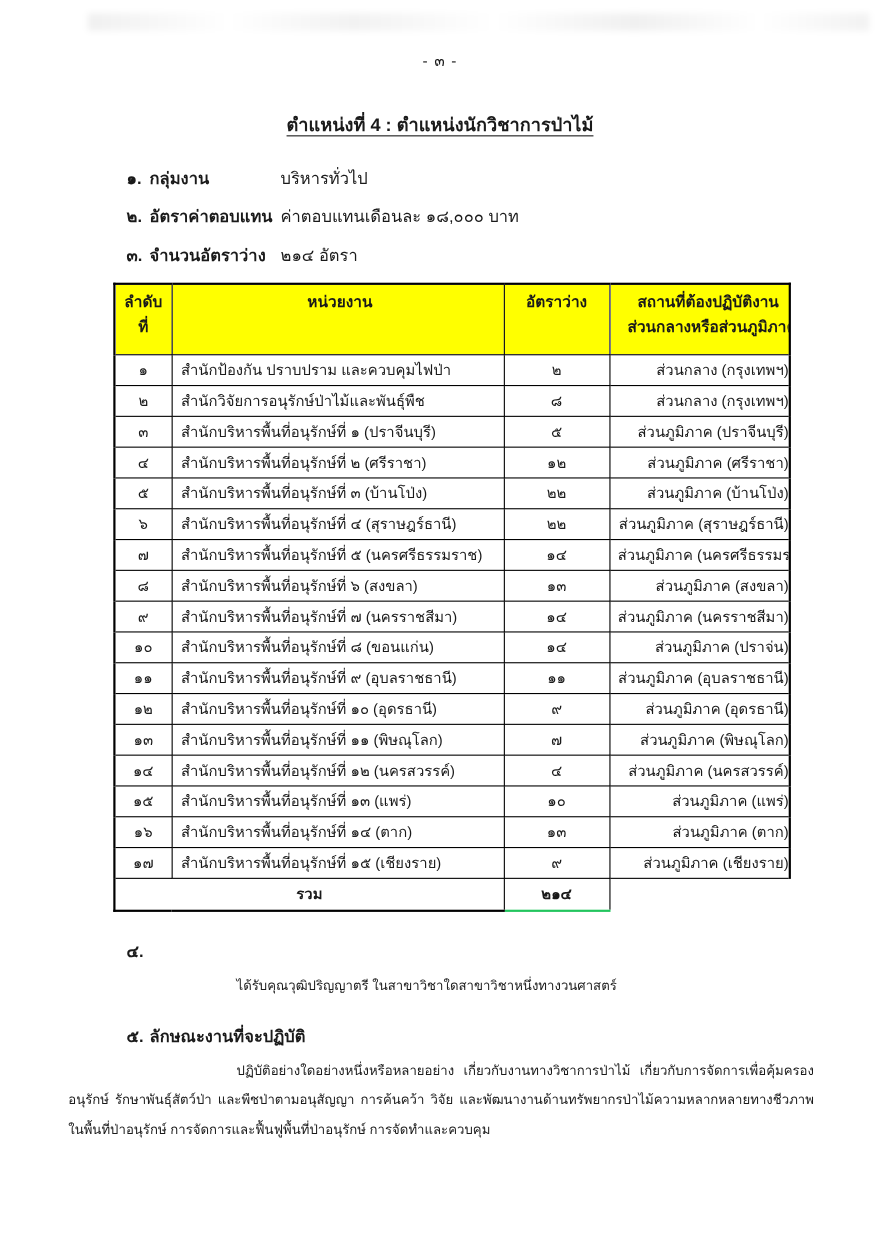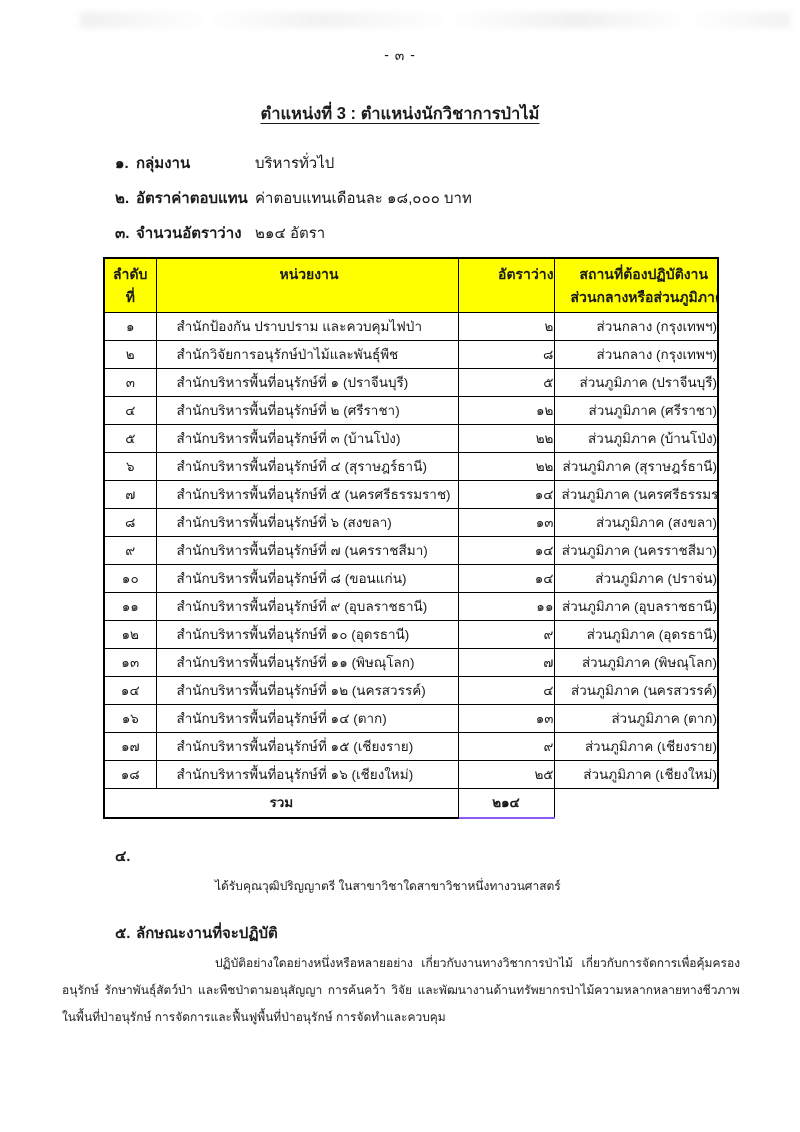--- a/index.html
+++ b/index.html
@@ -57,37 +57,37 @@
     border: 1px solid #000;
     overflow: hidden;
     white-space: nowrap;
   }
   .positions thead th {
     background: #FFFF00;
     font-weight: bold;
     vertical-align: top;
     padding-top: 4px;
     font-size: 14px;
-    height: 54px;
+    height: 64px;
     line-height: 23px;
   }
   .positions thead th span { display: block; }
   .positions tbody td { height: 28px; line-height: 27px; }
   .col-no    { width: 52px;  text-align: center; }
-  .col-unit  { width: 302px; text-align: left; padding-left: 20px; }
-  .col-vac   { width: 96px;  text-align: right; }
+  .col-unit  { width: 302px; text-align: left; padding-left: 8px; }
+  .col-vac   { width: 96px;  text-align: center; }
   .col-loc   { width: 164px; text-align: right; padding-left: 7px; }
 
   
   .positions thead th { border-top: 2px solid #000; }
   .edge-l { border-left: 2px solid #000 !important; }
   .edge-r { border-right: 2px solid #000 !important; }
   tr.total-row td { height: 30px; font-weight: bold; }
   tr.total-row .total-label { text-align: center; border-bottom: 2px solid #000; }
-  tr.total-row .total-value { text-align: center; border-bottom: 2px solid #8b5cf6; }
+  tr.total-row .total-value { text-align: center; border-bottom: 2px solid #22c55e; }
   tr.total-row .total-empty { border: none; }
 
   .section { margin-left: 115px; margin-right: 60px; }
   .section-heading { display: flex; font-size: 15px; font-weight: bold; line-height: 22px; }
   .section-heading .sec-no { width: 21px; }
   .section-4 { margin-top: 26px; }
   .section-5 { margin-top: 22px; }
   .section-body {
     margin: 6px 0 0 -53px;   
     width: 678px;
@@ -99,21 +99,21 @@
 </style>
 </head>
 <body>
 
 <div class="page">
   <div class="scan-noise"></div>
 
   <div class="page-number">- ๓ -</div>
 
   <div class="doc-title">
-    <span>ตำแหน่งที่ 3 : ตำแหน่งนักวิชาการป่าไม้</span>
+    <span>ตำแหน่งที่ 4 : ตำแหน่งนักวิชาการป่าไม้</span>
   </div>
 
   <div class="info-list">
     <div class="info-row">
       <span class="info-no">๑.</span>
       <span class="info-label">กลุ่มงาน</span>
       <span class="info-value">บริหารทั่วไป</span>
     </div>
     <div class="info-row">
       <span class="info-no">๒.</span>
@@ -221,37 +221,37 @@
         <td class="col-vac">๗</td>
         <td class="col-loc edge-r">ส่วนภูมิภาค (พิษณุโลก)</td>
       </tr>
       <tr>
         <td class="col-no edge-l">๑๔</td>
         <td class="col-unit">สำนักบริหารพื้นที่อนุรักษ์ที่ ๑๒ (นครสวรรค์)</td>
         <td class="col-vac">๔</td>
         <td class="col-loc edge-r">ส่วนภูมิภาค (นครสวรรค์)</td>
       </tr>
       <tr>
+        <td class="col-no edge-l">๑๕</td>
+        <td class="col-unit">สำนักบริหารพื้นที่อนุรักษ์ที่ ๑๓ (แพร่)</td>
+        <td class="col-vac">๑๐</td>
+        <td class="col-loc edge-r">ส่วนภูมิภาค (แพร่)</td>
+      </tr>
+      <tr>
         <td class="col-no edge-l">๑๖</td>
         <td class="col-unit">สำนักบริหารพื้นที่อนุรักษ์ที่ ๑๔ (ตาก)</td>
         <td class="col-vac">๑๓</td>
         <td class="col-loc edge-r">ส่วนภูมิภาค (ตาก)</td>
       </tr>
       <tr>
         <td class="col-no edge-l">๑๗</td>
         <td class="col-unit">สำนักบริหารพื้นที่อนุรักษ์ที่ ๑๕ (เชียงราย)</td>
         <td class="col-vac">๙</td>
         <td class="col-loc edge-r">ส่วนภูมิภาค (เชียงราย)</td>
       </tr>
-      <tr>
-        <td class="col-no edge-l">๑๘</td>
-        <td class="col-unit">สำนักบริหารพื้นที่อนุรักษ์ที่ ๑๖ (เชียงใหม่)</td>
-        <td class="col-vac">๒๕</td>
-        <td class="col-loc edge-r">ส่วนภูมิภาค (เชียงใหม่)</td>
-      </tr>
       <tr class="total-row">
         <td class="total-label edge-l" colspan="2">รวม</td>
         <td class="total-value">๒๑๔</td>
         <td class="total-empty"></td>
       </tr>
     </tbody>
   </table>
 
   <div class="section section-4">
     <div class="section-heading">

